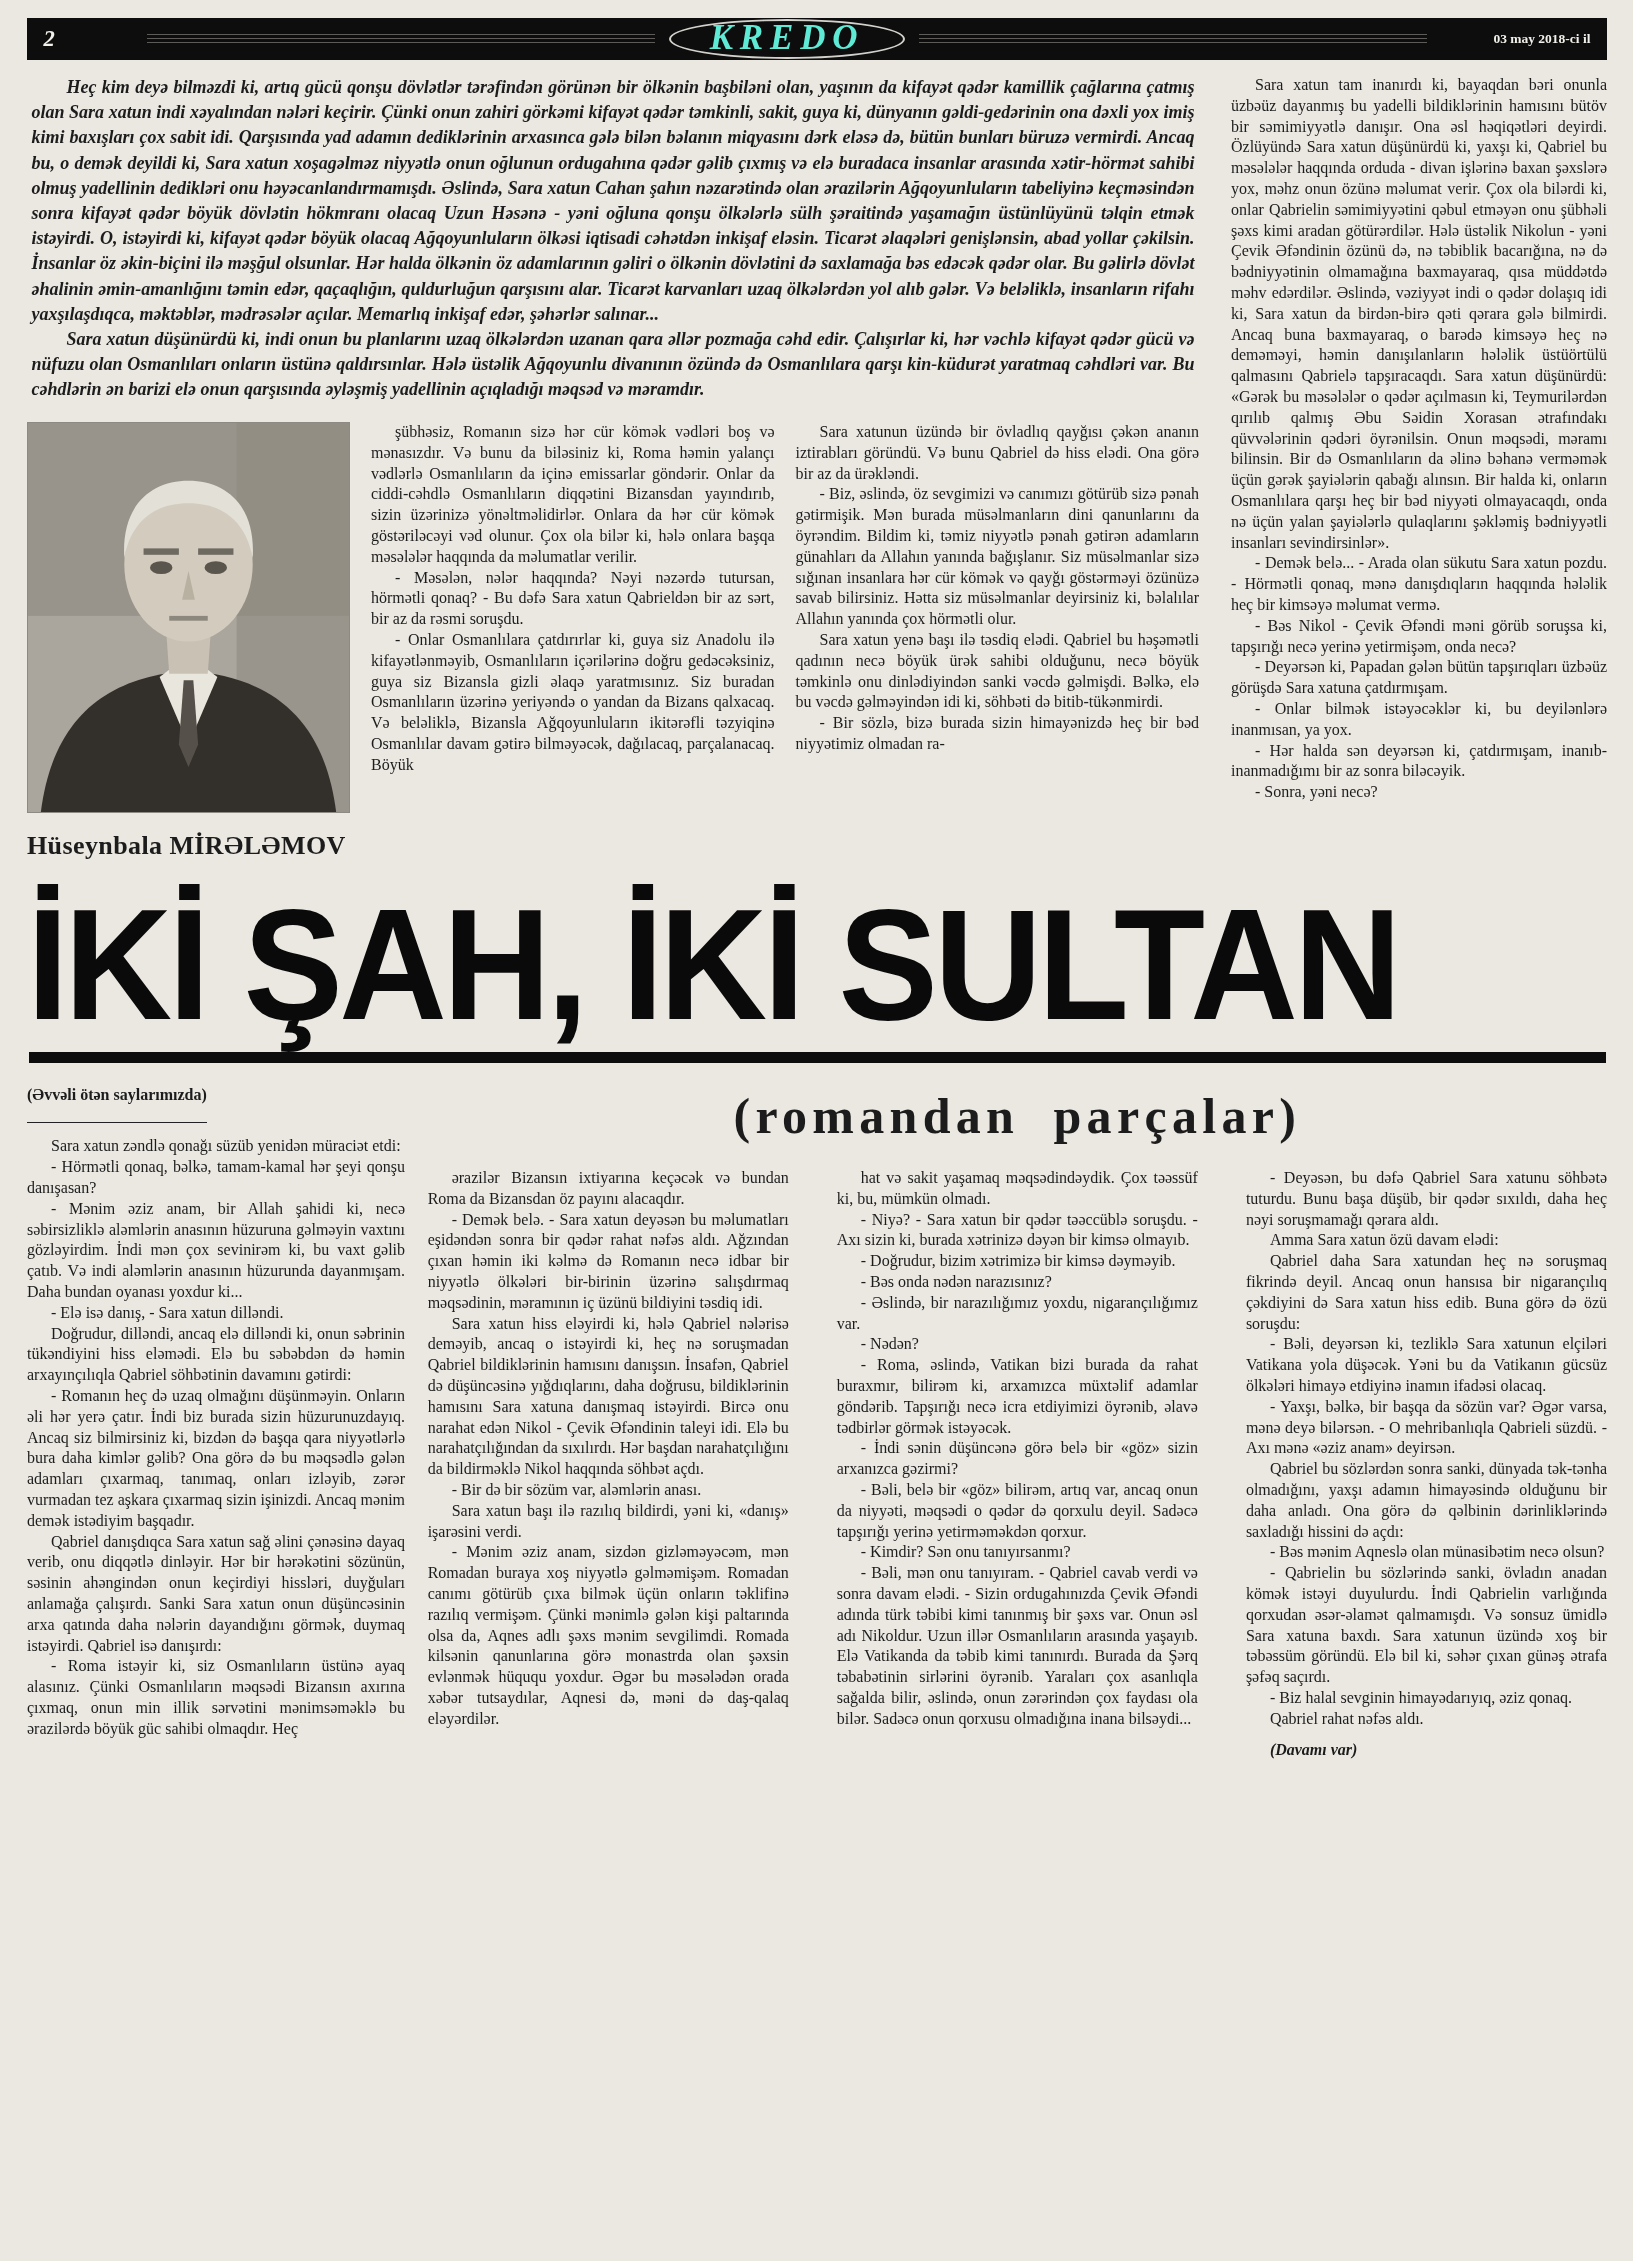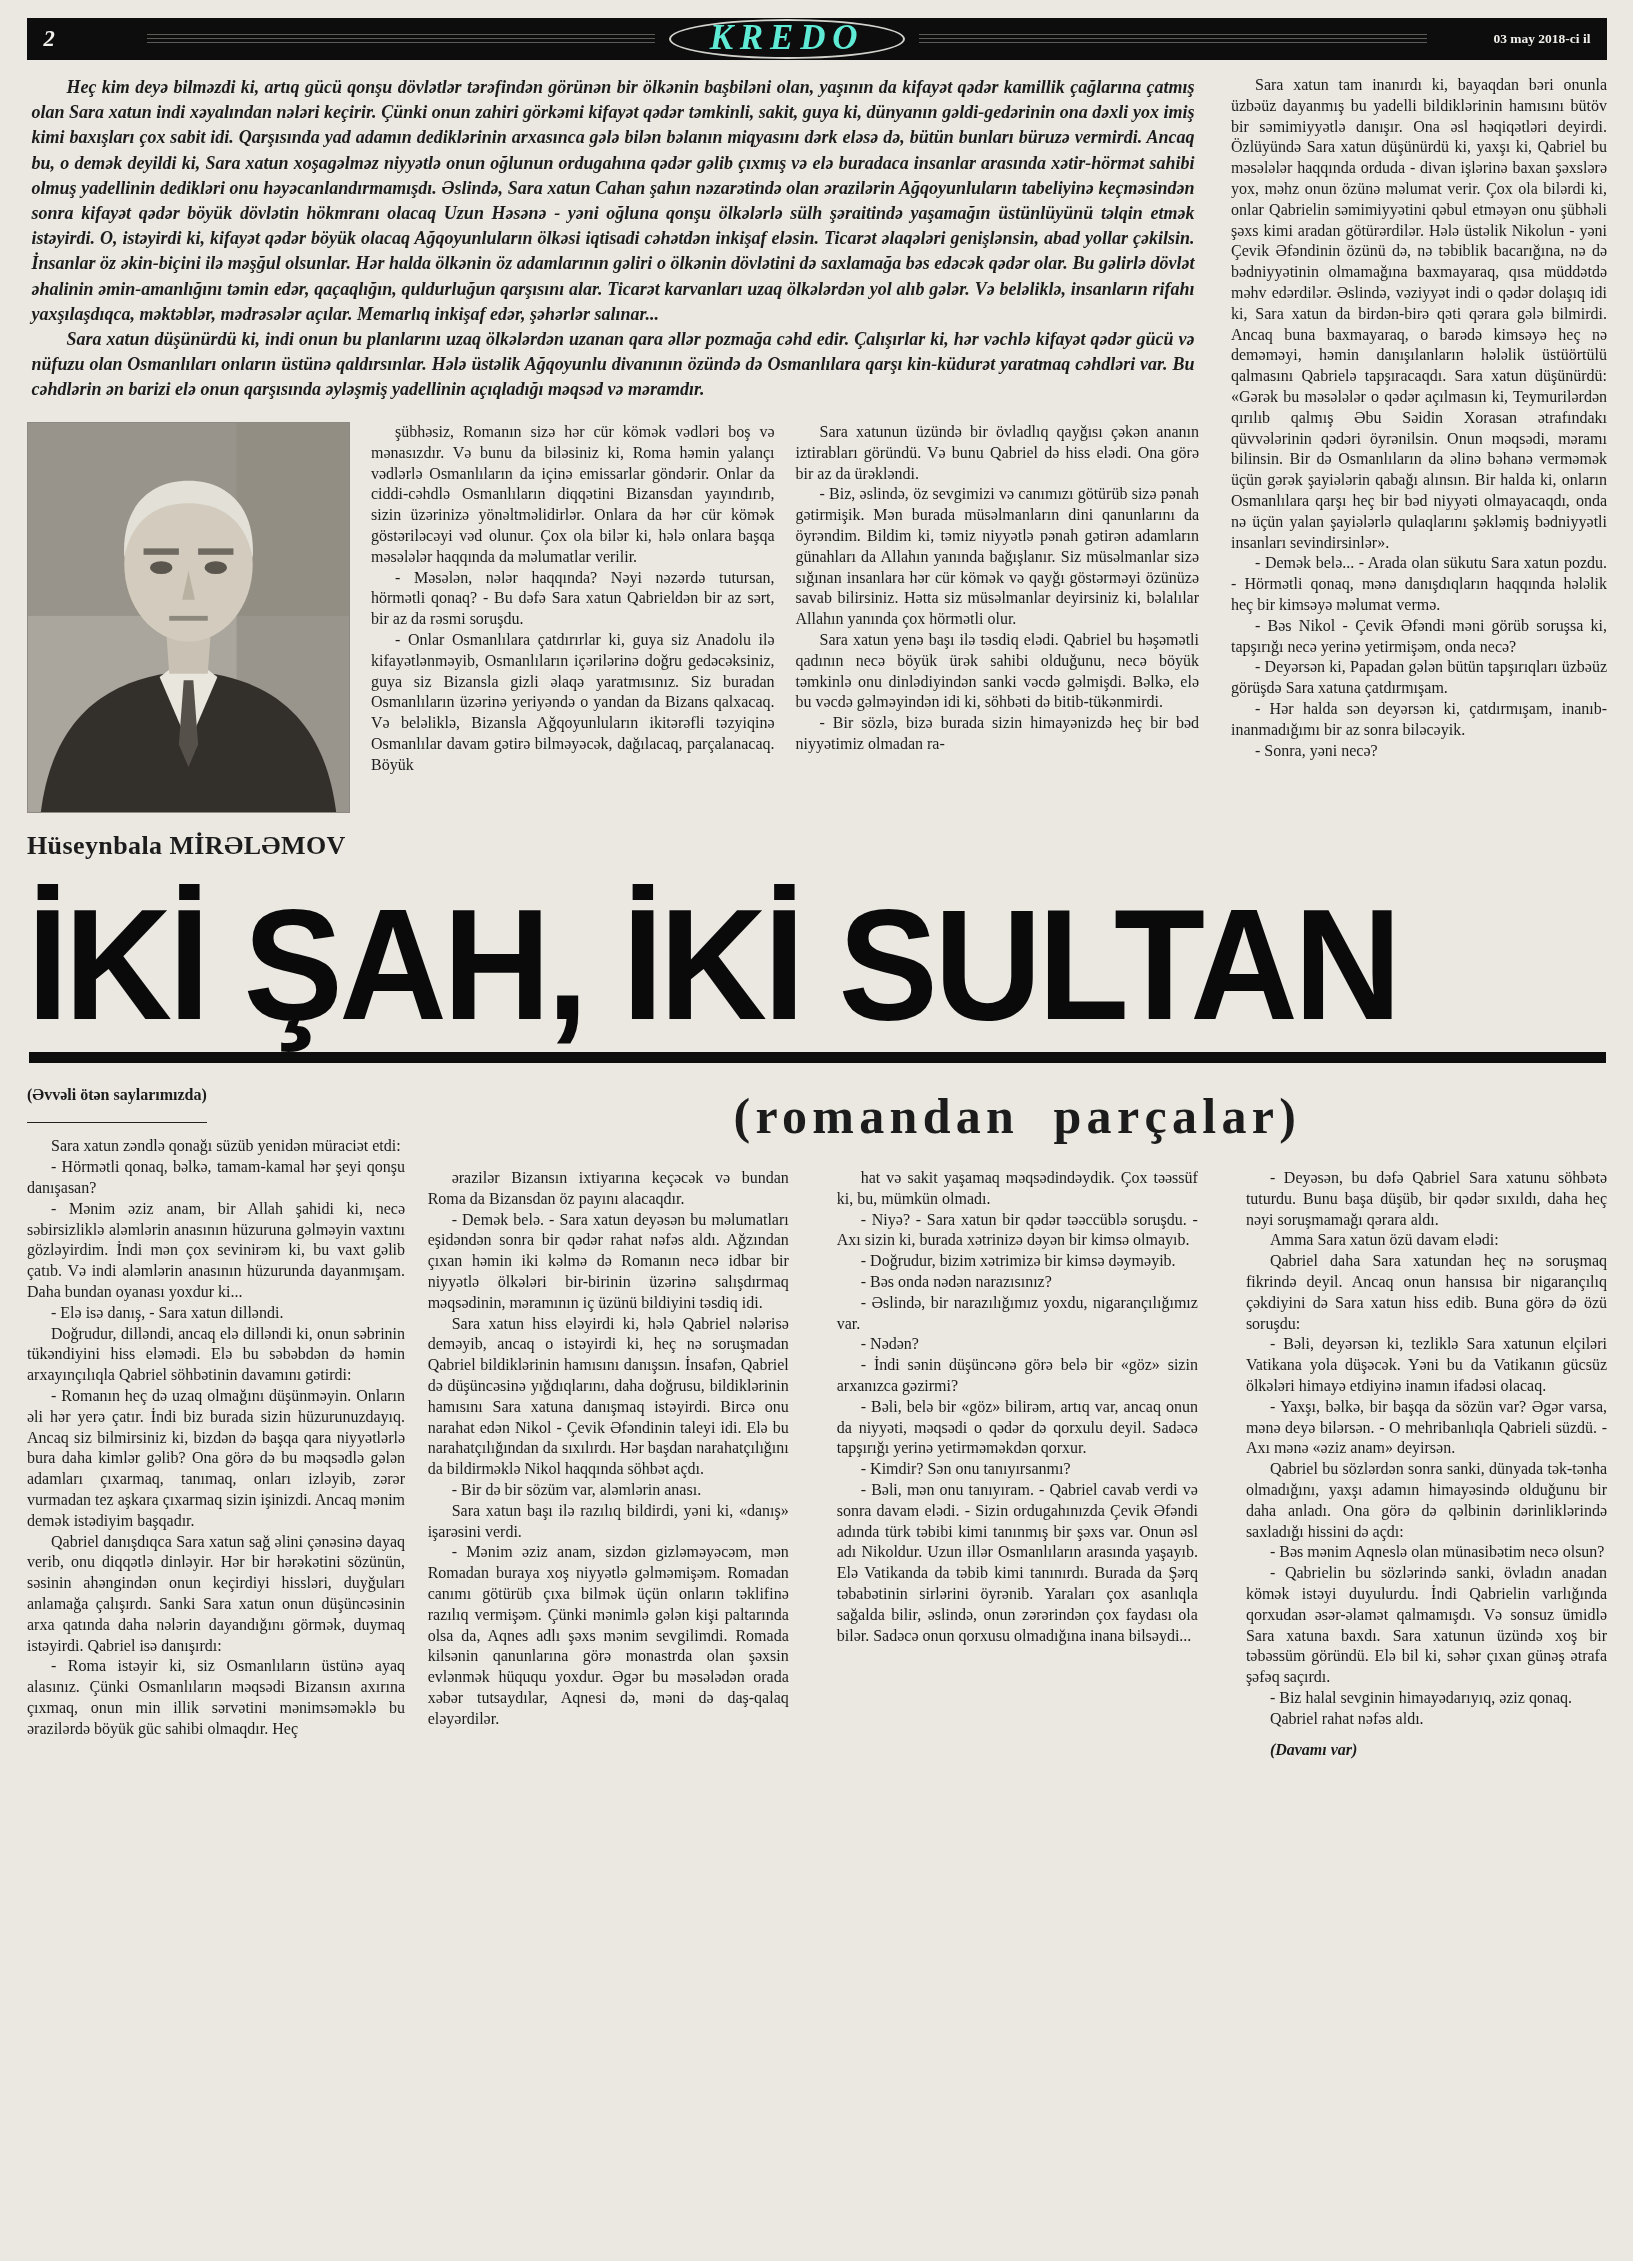--- a/index.html
+++ b/index.html
@@ -131,20 +131,21 @@
             <p>- Bir sözlə, bizə burada sizin himayənizdə heç bir bəd niyyətimiz olmadan ra-</p>
           </div>
       </div>
     </div>
 
     <div class="rcol">
         <p>Sara xatun tam inanırdı ki, bayaqdan bəri onunla üzbəüz dayanmış bu yadelli bildiklərinin hamısını bütöv bir səmimiyyətlə danışır. Ona əsl həqiqətləri deyirdi. Özlüyündə Sara xatun düşünürdü ki, yaxşı ki, Qabriel bu məsələlər haqqında orduda - divan işlərinə baxan şəxslərə yox, məhz onun özünə məlumat verir. Çox ola bilərdi ki, onlar Qabrielin səmimiyyətini qəbul etməyən onu şübhəli şəxs kimi aradan götürərdilər. Hələ üstəlik Nikolun - yəni Çevik Əfəndinin özünü də, nə təbiblik bacarığına, nə də bədniyyətinin olmamağına baxmayaraq, qısa müddətdə məhv edərdilər. Əslində, vəziyyət indi o qədər dolaşıq idi ki, Sara xatun da birdən-birə qəti qərara gələ bilmirdi. Ancaq buna baxmayaraq, o barədə kimsəyə heç nə deməməyi, həmin danışılanların hələlik üstüörtülü qalmasını Qabrielə tapşıracaqdı. Sara xatun düşünürdü: «Gərək bu məsələlər o qədər açılmasın ki, Teymurilərdən qırılıb qalmış Əbu Səidin Xorasan ətrafındakı qüvvələrinin qədəri öyrənilsin. Onun məqsədi, məramı bilinsin. Bir də Osmanlıların da əlinə bəhanə verməmək üçün gərək şayiələrin qabağı alınsın. Bir halda ki, onların Osmanlılara qarşı heç bir bəd niyyəti olmayacaqdı, onda nə üçün yalan şayiələrlə qulaqlarını şəkləmiş bədniyyətli insanları sevindirsinlər».</p>
         <p>- Demək belə... - Arada olan sükutu Sara xatun pozdu. - Hörmətli qonaq, mənə danışdıqların haqqında hələlik heç bir kimsəyə məlumat vermə.</p>
         <p>- Bəs Nikol - Çevik Əfəndi məni görüb soruşsa ki, tapşırığı necə yerinə yetirmişəm, onda necə?</p>
         <p>- Deyərsən ki, Papadan gələn bütün tapşırıqları üzbəüz görüşdə Sara xatuna çatdırmışam.</p>
+        <p>- Onlar bilmək istəyəcəklər ki, bu deyilənlərə inanmısan, ya yox.</p>
         <p>- Hər halda sən deyərsən ki, çatdırmışam, inanıb-inanmadığımı bir az sonra biləcəyik.</p>
         <p>- Sonra, yəni necə?</p>
       </div>
   </div>
 
   <div class="headline-wrap">
     <div class="headline">İKİ ŞAH, İKİ SULTAN</div>
     <div class="headline-rule"></div>
   </div>
 
@@ -174,20 +175,21 @@
             <p>Sara xatun başı ilə razılıq bildirdi, yəni ki, «danış» işarəsini verdi.</p>
             <p>- Mənim əziz anam, sizdən gizləməyəcəm, mən Romadan buraya xoş niyyətlə gəlməmişəm. Romadan canımı götürüb çıxa bilmək üçün onların təklifinə razılıq vermişəm. Çünki mənimlə gələn kişi paltarında olsa da, Aqnes adlı şəxs mənim sevgilimdi. Romada kilsənin qanunlarına görə monastrda olan şəxsin evlənmək hüququ yoxdur. Əgər bu məsələdən orada xəbər tutsaydılar, Aqnesi də, məni də daş-qalaq eləyərdilər.</p>
           </div>
         <div class="bcol">
             <p>hat və sakit yaşamaq məqsədindəydik. Çox təəssüf ki, bu, mümkün olmadı.</p>
             <p>- Niyə? - Sara xatun bir qədər təəccüblə soruşdu. - Axı sizin ki, burada xətrinizə dəyən bir kimsə olmayıb.</p>
             <p>- Doğrudur, bizim xətrimizə bir kimsə dəyməyib.</p>
             <p>- Bəs onda nədən narazısınız?</p>
             <p>- Əslində, bir narazılığımız yoxdu, nigarançılığımız var.</p>
             <p>- Nədən?</p>
+            <p>- Roma, əslində, Vatikan bizi burada da rahat buraxmır, bilirəm ki, arxamızca müxtəlif adamlar göndərib. Tapşırığı necə icra etdiyimizi öyrənib, əlavə tədbirlər görmək istəyəcək.</p>
             <p>- İndi sənin düşüncənə görə belə bir «göz» sizin arxanızca gəzirmi?</p>
             <p>- Bəli, belə bir «göz» bilirəm, artıq var, ancaq onun da niyyəti, məqsədi o qədər də qorxulu deyil. Sadəcə tapşırığı yerinə yetirməməkdən qorxur.</p>
             <p>- Kimdir? Sən onu tanıyırsanmı?</p>
             <p>- Bəli, mən onu tanıyıram. - Qabriel cavab verdi və sonra davam elədi. - Sizin ordugahınızda Çevik Əfəndi adında türk təbibi kimi tanınmış bir şəxs var. Onun əsl adı Nikoldur. Uzun illər Osmanlıların arasında yaşayıb. Elə Vatikanda da təbib kimi tanınırdı. Burada da Şərq təbabətinin sirlərini öyrənib. Yaraları çox asanlıqla sağalda bilir, əslində, onun zərərindən çox faydası ola bilər. Sadəcə onun qorxusu olmadığına inana bilsəydi...</p>
           </div>
         <div class="bcol">
           <div>
               <p>- Deyəsən, bu dəfə Qabriel Sara xatunu söhbətə tuturdu. Bunu başa düşüb, bir qədər sıxıldı, daha heç nəyi soruşmamağı qərara aldı.</p>
               <p>Amma Sara xatun özü davam elədi:</p>
               <p>Qabriel daha Sara xatundan heç nə soruşmaq fikrində deyil. Ancaq onun hansısa bir nigarançılıq çəkdiyini də Sara xatun hiss edib. Buna görə də özü soruşdu:</p>

